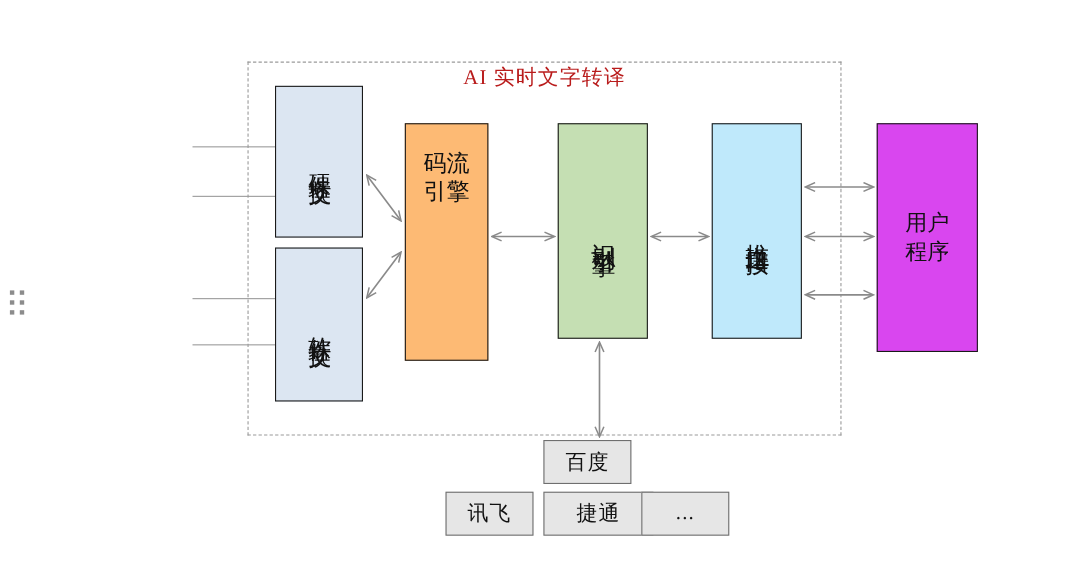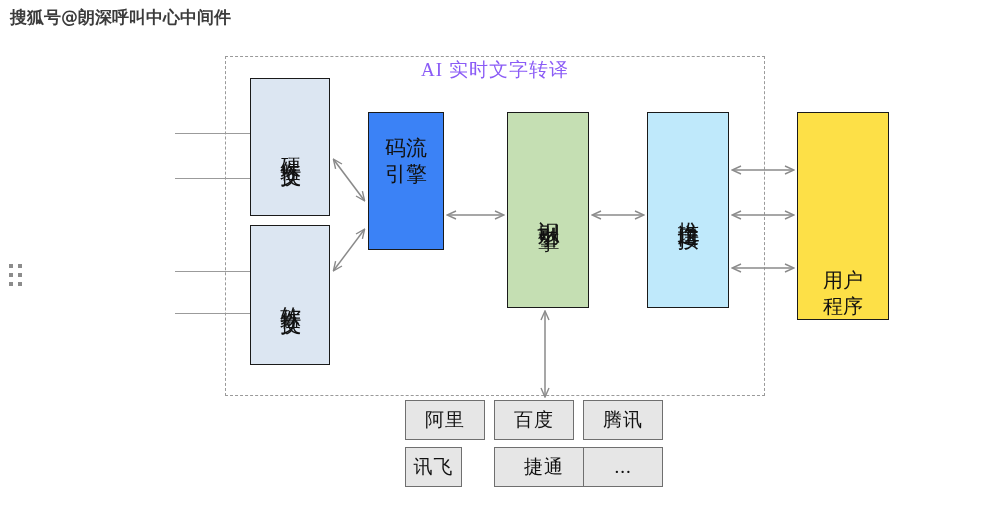--- a/index.html
+++ b/index.html
@@ -59,21 +59,21 @@
     box-sizing: border-box;
     background: transparent;
   }
   .zone-title {
     position: absolute;
     left: 225px;
     top: 57px;
     width: 540px;
     text-align: center;
     font-size: 19px;
-    color: #8b5cf6;
+    color: #b91c1c;
     font-family: "Liberation Serif", "DejaVu Serif", serif;
     letter-spacing: 1px;
   }
 
   
   .nodebox {
     position: absolute;
     box-sizing: border-box;
     border: 1.6px solid #1a1a1a;
     display: flex;
@@ -128,21 +128,20 @@
     width: 983px;
     height: 510px;
     pointer-events: none;
   }
 </style>
 </head>
 <body>
 
 <div id="canvas">
 
-  <div class="watermark">搜狐号@朗深呼叫中心中间件</div>
 
   <div class="handle-dots">
     <i style="left:0px;  top:0px;"></i>
       <i style="left:9px; top:0px;"></i>
     <i style="left:0px;  top:9px;"></i>
       <i style="left:9px; top:9px;"></i>
     <i style="left:0px;  top:18px;"></i>
       <i style="left:9px; top:18px;"></i>
   </div>
 
@@ -156,47 +155,41 @@
   <div class="zone-title">AI 实时文字转译</div>
 
   <div class="nodebox" style="left:250px; top:78px; width:80px; height:138px; background:#dce6f2; font-size:21px;">
     <span class="vtext">硬件交换</span>
   </div>
 
   <div class="nodebox" style="left:250px; top:225px; width:80px; height:140px; background:#dce6f2; font-size:21px;">
     <span class="vtext">软件交换</span>
   </div>
 
-  <div class="nodebox" style="left:368px; top:112px; width:76px; height:138px; background:#3b82f6; font-size:21px; align-items:flex-start; padding-top:22px;">
+  <div class="nodebox" style="left:368px; top:112px; width:76px; height:216px; background:#fdba74; font-size:21px; align-items:flex-start; padding-top:22px;">
     <span style="display:block; width:2.2em; word-break:break-all; line-height:1.25;">码流引擎</span>
   </div>
 
   <div class="nodebox" style="left:507px; top:112px; width:82px; height:196px; background:#c5dfb3; font-size:22px;">
     <span class="vtext">识别引擎</span>
   </div>
 
   <div class="nodebox" style="left:647px; top:112px; width:82px; height:196px; background:#bfe9fb; font-size:22px;">
     <span class="vtext">推送接口</span>
   </div>
 
-  <div class="nodebox" style="left:797px; top:112px; width:92px; height:208px; background:#fde047; font-size:20px;align-items:flex-end;">
+  <div class="nodebox" style="left:797px; top:112px; width:92px; height:208px; background:#d946ef; font-size:20px;">
     <span style="display:block; width:2.2em; word-break:break-all; line-height:1.3;">用户程序</span>
   </div>
 
-  <div class="vendorbox" style="left:405px; top:400px; width:80px; height:40px;">
-    <span>阿里</span>
-  </div>
   <div class="vendorbox" style="left:494px; top:400px; width:80px; height:40px;text-align:right;">
     <span>百度</span>
   </div>
-  <div class="vendorbox" style="left:583px; top:400px; width:80px; height:40px;">
-    <span>腾讯</span>
-  </div>
-
-  <div class="vendorbox" style="left:405px; top:447px; width:57px; height:40px;">
+
+  <div class="vendorbox" style="left:405px; top:447px; width:80px; height:40px;">
     <span>讯飞</span>
   </div>
   <div class="vendorbox" style="left:494px; top:447px; width:100px; height:40px;">
     <span>捷通</span>
   </div>
   <div class="vendorbox" style="left:583px; top:447px; width:80px; height:40px;">
     <span>...</span>
   </div>
 
   <svg class="arrows" viewBox="0 0 983 510">

